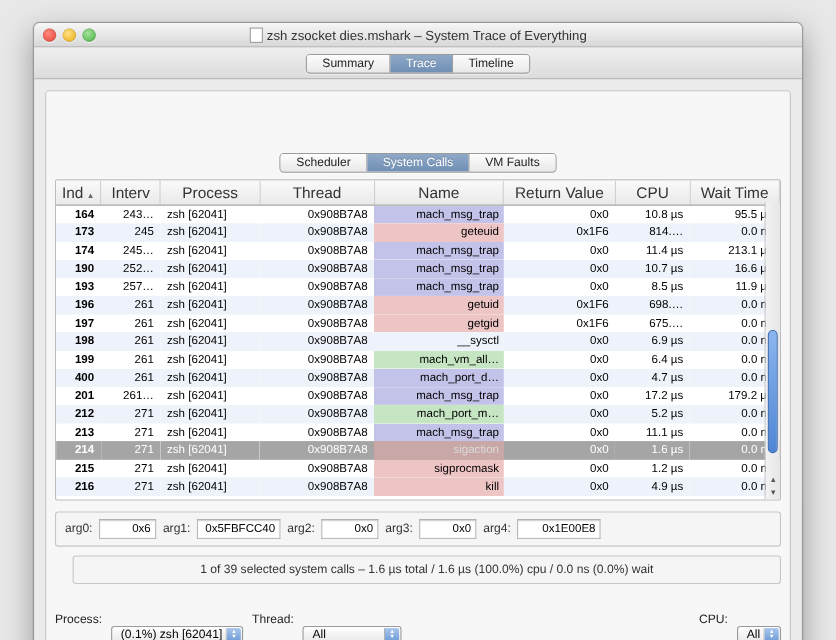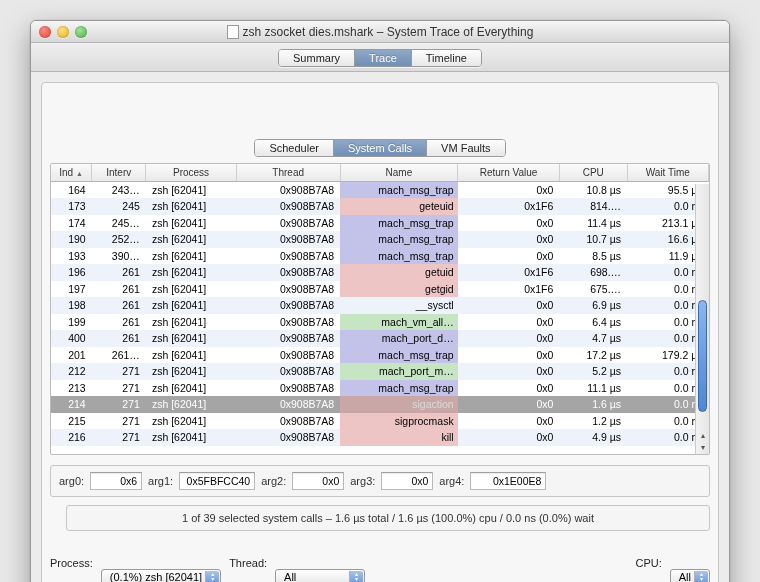--- a/index.html
+++ b/index.html
@@ -115,21 +115,21 @@
   table {
     border-collapse: collapse;
     width: 100%;
     table-layout: fixed;
   }
   thead th {
     background: linear-gradient(#fafafa, #e9e9e9);
     border-right: 1px solid #cfcfcf;
     border-bottom: 1px solid #b5b5b5;
     font-weight: normal;
-    font-size: 10px;
+    font-size: 14px;
     color: #333;
     padding: 3px 4px;
     text-align: center;
     white-space: nowrap;
   }
   th.sort::after {
     content: "▲";
     font-size: 7px;
     margin-left: 3px;
     color: #666;
@@ -140,21 +140,21 @@
     border-bottom: 0;
     white-space: nowrap;
     overflow: hidden;
     text-overflow: ellipsis;
   }
   tbody tr { height: 16.5px; }
   tr.band0 { background: #ffffff; }
   tr.band1 { background: #eef2fa; }
   tr.selected { background: #a5a5a5; color: #fff; }
   tr.selected td { color: #fff; }
-  .c-ind { width: 36px; text-align: right; }
+  .c-ind { width: 36px; text-align: right; font-weight: bold; }
   .c-interv { width: 48px; text-align: right; }
   .c-process { width: 80px; text-align: left; }
   .c-thread { width: 92px; text-align: right; }
   .c-name { width: 104px; text-align: right; padding-right: 4px; }
   .c-ret { width: 90px; text-align: right; }
   .c-cpu { width: 60px; text-align: right; }
   .c-wait { width: 72px; text-align: right; }
   td.name { text-align: right; padding-right: 4px; }
   .name-blue   { background: #c3c2e9; }
   .name-pink   { background: #eec5c5; }
@@ -355,21 +355,21 @@
                 <td class="c-interv">252…</td>
                 <td class="c-process">zsh [62041]</td>
                 <td class="c-thread">0x908B7A8</td>
                 <td class="c-name name name-blue">mach_msg_trap</td>
                 <td class="c-ret">0x0</td>
                 <td class="c-cpu">10.7 µs</td>
                 <td class="c-wait">16.6 µs</td>
               </tr>
               <tr class="band0">
                 <td class="c-ind">193</td>
-                <td class="c-interv">390…</td>
+                <td class="c-interv">257…</td>
                 <td class="c-process">zsh [62041]</td>
                 <td class="c-thread">0x908B7A8</td>
                 <td class="c-name name name-blue">mach_msg_trap</td>
                 <td class="c-ret">0x0</td>
                 <td class="c-cpu">8.5 µs</td>
                 <td class="c-wait">11.9 µs</td>
               </tr>
               <tr class="band1">
                 <td class="c-ind">196</td>
                 <td class="c-interv">261</td>

